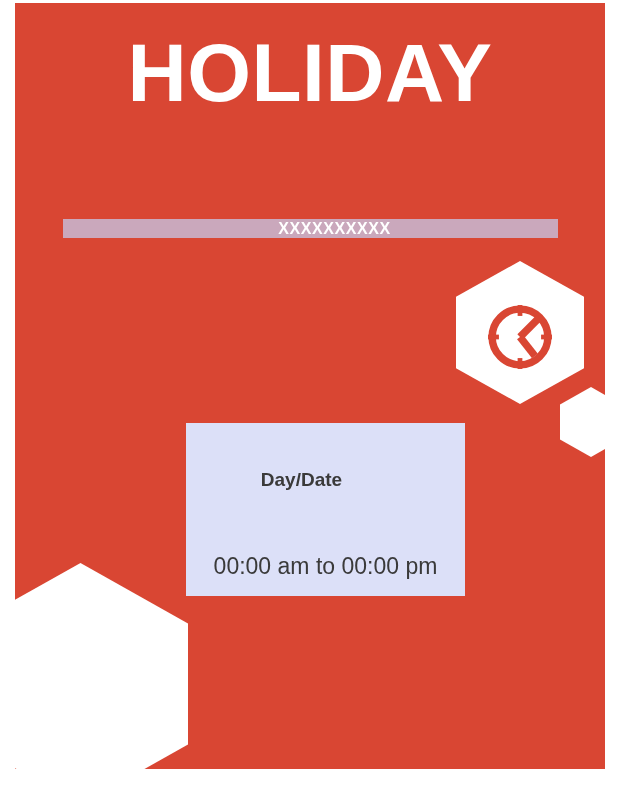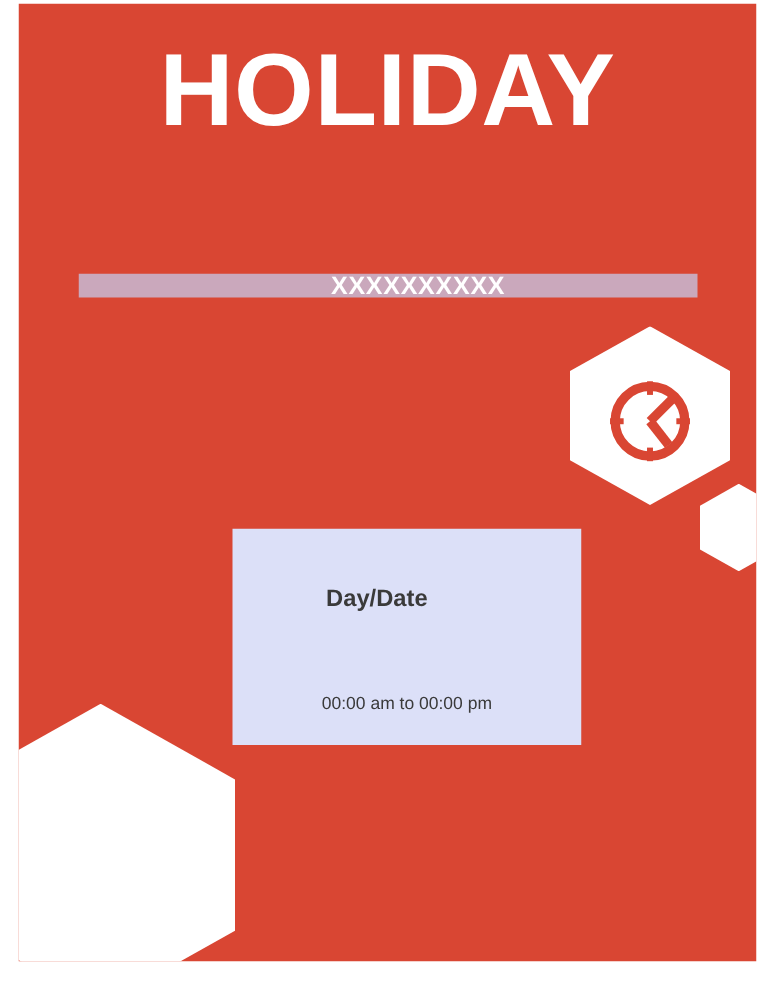--- a/index.html
+++ b/index.html
@@ -61,21 +61,21 @@
     height: 19px;
     background: #caa8bc;
     display: flex;
     align-items: center;
     justify-content: center;
   }
   .subtitle-text {
     color: #ffffff;
     font-family: "Liberation Sans", sans-serif;
     font-weight: bold;
-    font-size: 20px;
+    font-size: 16px;
     letter-spacing: 0.6px;
     line-height: 1;
     white-space: nowrap;
     margin-left: 48px;
   }
 
   
   .hex {
     position: absolute;
     background: #ffffff;
@@ -137,21 +137,21 @@
   }
   .card-time {
     position: absolute;
     left: 0;
     top: 132px;
     width: 279px;
     text-align: center;
     color: #3a3a3a;
     font-family: "Liberation Sans", sans-serif;
     font-weight: normal;
-    font-size: 14px;
+    font-size: 23px;
     line-height: 1;
   }
 </style>
 </head>
 <body>
 
 <div id="poster">
 
   <div class="panel">
 

